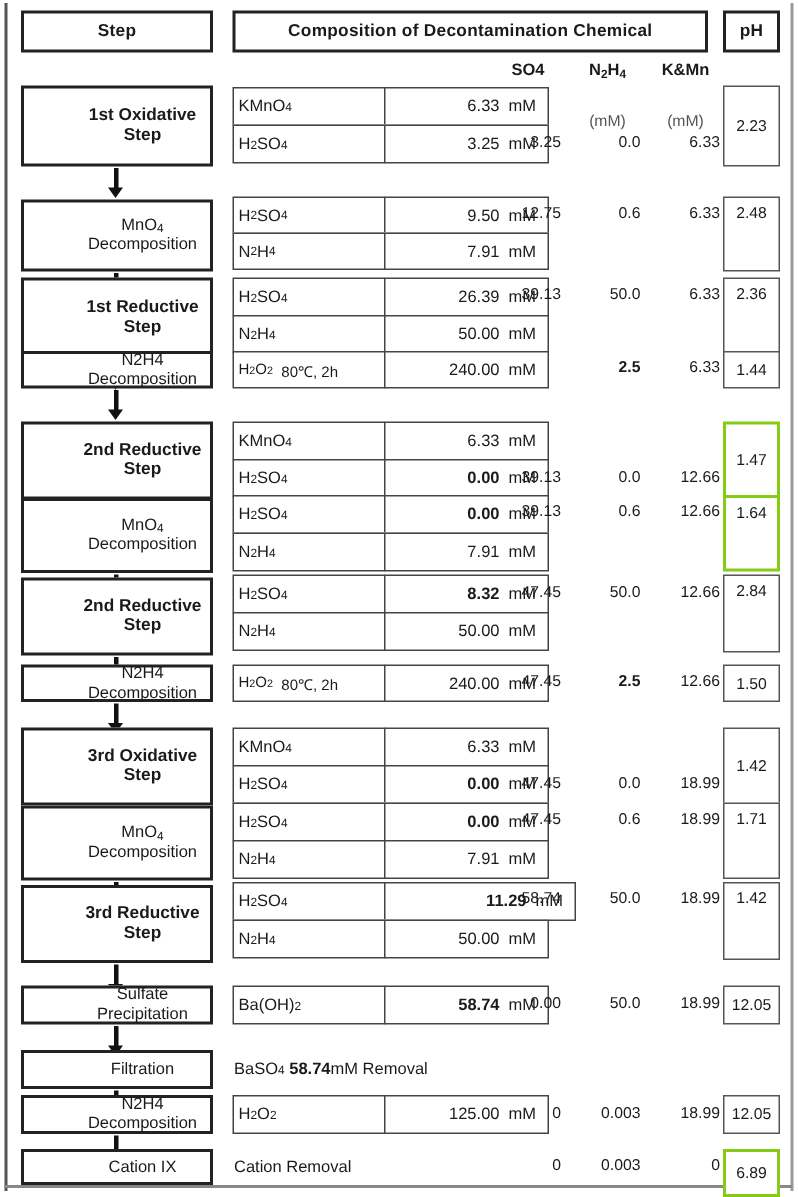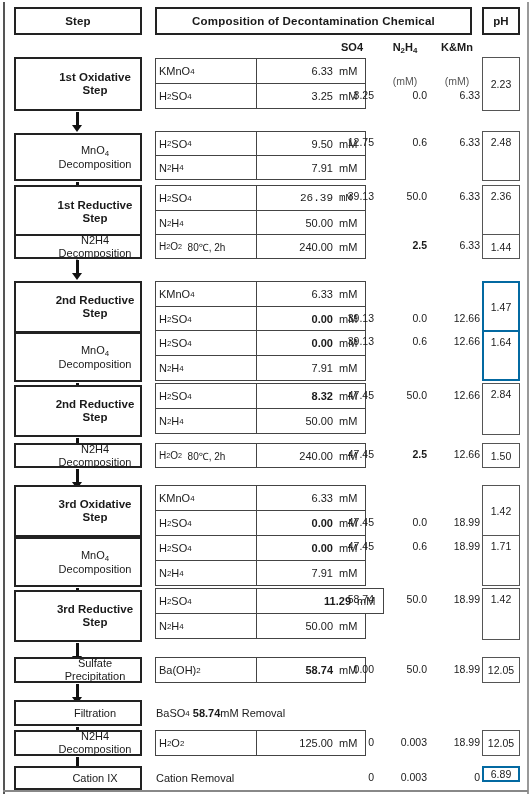--- a/index.html
+++ b/index.html
@@ -46,21 +46,21 @@
     line-height: 1.15;
     padding-left: 34px;
   }
   .step-box.bold-label { font-weight: bold; font-size: 11.5px; }
 
   .ph-box {
     border: 1.5px solid #555;
     font-size: 10.5px;
     justify-content: center;
   }
-  .ph-box.heavy { border: 2px solid #0369a1; }
+  .ph-box.heavy { border: 2px solid #84cc16; }
 
   
   .chem-cell {
     position: absolute;
     box-sizing: border-box;
     border: 1px solid #444;
     background: #fff;
     display: flex;
     align-items: center;
     font-size: 11px;
@@ -244,21 +244,21 @@
   </div>
   <div class="arrow" style="left:72px; top:182px; height:20px;">
     <div class="shaft" style="height:14px;"></div>
       <div class="head" style="top:13px;"></div>
   </div>
 
   <div class="box step-box bold-label" style="left:14px; top:185px; width:128px; height:54px;">
     <span>1st Reductive Step</span>
   </div>
   <div class="chem-cell" style="left:155px; top:185px; width:102px; height:26px;">H<sub>2</sub>SO<sub>4</sub></div>
-  <div class="conc-cell" style="left:256px; top:185px; width:110px; height:26px;font-family:Liberation Mono, monospace;">
+  <div class="conc-cell" style="left:256px; top:185px; width:110px; height:26px;">
     <span class="conc-val">26.39</span>
     <span class="conc-unit">mM</span>
   </div>
   <div class="chem-cell" style="left:155px; top:210px; width:102px; height:26px;">N<sub>2</sub>H<sub>4</sub></div>
   <div class="conc-cell" style="left:256px; top:210px; width:110px; height:26px;">
     <span class="conc-val">50.00</span>
     <span class="conc-unit">mM</span>
   </div>
   <div class="num" style="left:330px; top:190px; width:44px;">
     <span>39.13</span></div>
@@ -538,17 +538,17 @@
   </div>
   <div class="plain-text" style="left:156px; top:766px; height:24px;">
     <span>Cation Removal</span>
   </div>
   <div class="num" style="left:330px; top:771px; width:44px;">
     <span>0</span></div>
   <div class="num" style="left:383px; top:771px; width:44px;">
     <span>0.003</span></div>
   <div class="num" style="left:434px; top:771px; width:46px;">
     <span>0</span></div>
-  <div class="box ph-box heavy" style="left:482px; top:766px; width:38px; height:16px;">
+  <div class="box ph-box heavy" style="left:482px; top:766px; width:38px; height:32px;">
     <span>6.89</span>
   </div>
 
 </div>
 
 </body></html>

